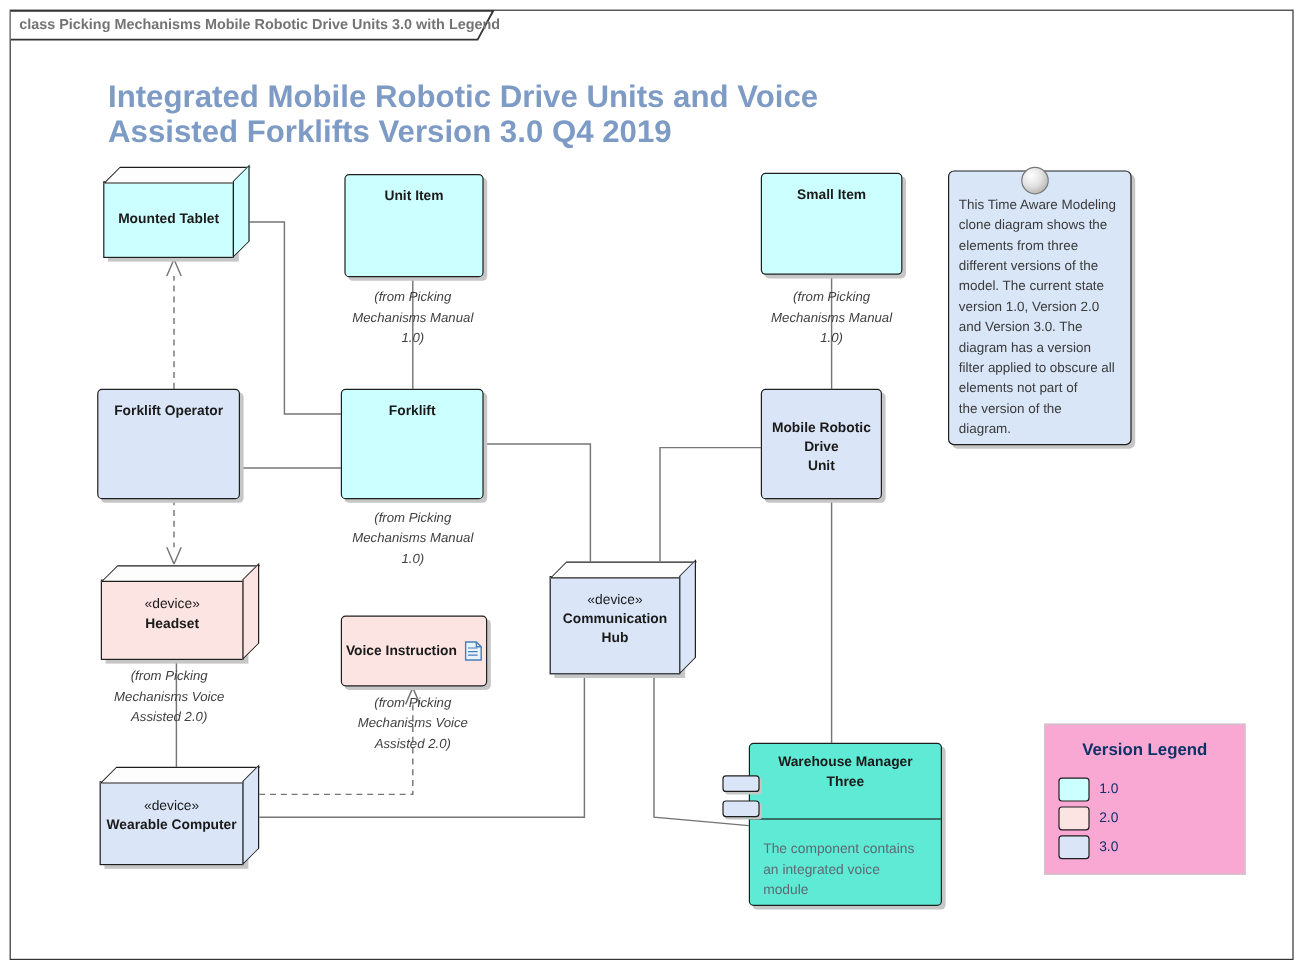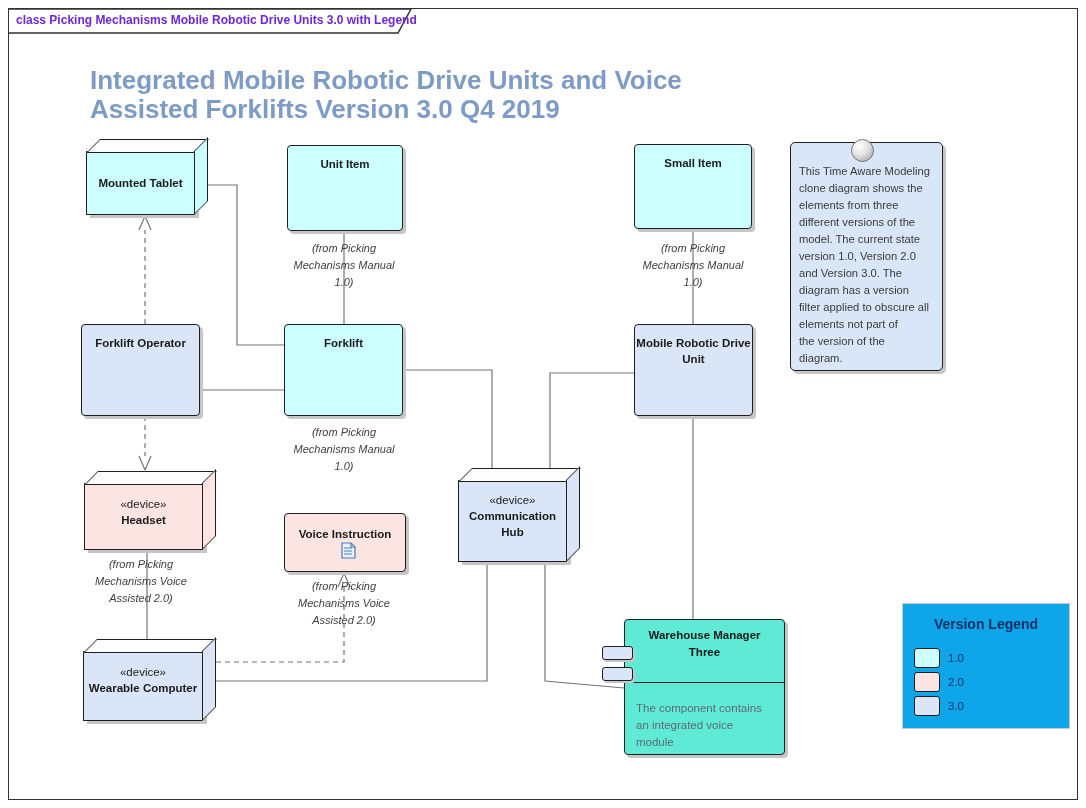--- a/index.html
+++ b/index.html
@@ -1,21 +1,21 @@
 <!DOCTYPE html>
 <html><head>
 <meta charset="utf-8">
 <style>
   html,body{margin:0;padding:0;background:#ffffff;}
   .stage{position:relative;width:1086px;height:808px;background:#ffffff;
          font-family:"Liberation Sans",sans-serif;overflow:hidden;}
   .frame{position:absolute;left:8px;top:8px;width:1068px;height:790px;
          border:1.5px solid #333;}
   .lines{position:absolute;left:0;top:0;pointer-events:none;}
-  .tab-label{position:absolute;left:16px;top:13px;font-size:12px;font-weight:bold;color:#6d28d9;white-space:nowrap;}
+  .tab-label{position:absolute;left:16px;top:13px;font-size:12px;font-weight:bold;color:#737373;white-space:nowrap;}
   .title{position:absolute;left:90px;top:66px;font-size:26px;font-weight:bold;
          color:#7D9BC5;line-height:29px;white-space:nowrap;}
   
   .node{position:absolute;border:1.3px solid #1f1f1f;box-sizing:border-box;
         display:flex;flex-direction:column;align-items:center;
         font-size:11.5px;color:#1a1a1a;box-shadow:3px 3px 0 #c6c6c6;}
   .rounded{border-radius:4px;}
   .node .lbl{font-weight:bold;line-height:16px;text-align:center;}
   .node .stereo{font-weight:normal;line-height:16px;}
   
@@ -39,21 +39,21 @@
   .component{position:absolute;left:624px;top:619px;width:161px;height:136px;
         border:1.3px solid #1f1f1f;border-radius:4px;box-sizing:border-box;
         box-shadow:3px 3px 0 #c6c6c6;}
   .component .name{padding-top:7px;text-align:center;font-size:11.5px;font-weight:bold;
         line-height:17px;color:#1a1a1a;}
   .component .sep{position:absolute;left:0;top:62px;width:100%;border-top:1.3px solid #1f1f1f;}
   .component .body{position:absolute;left:11px;top:80px;font-size:11.5px;color:#5E6A75;line-height:17px;}
   .port{position:absolute;width:31px;height:14px;border:1.3px solid #1f1f1f;border-radius:3px;
         box-sizing:border-box;box-shadow:2px 2px 0 #c6c6c6;}
   .legend{position:absolute;left:870px;top:603px;width:168px;height:126px;
-        background:#0ea5e9;border:1px solid #c9c9c9;box-sizing:border-box;margin-left:32px;}
+        background:#f9a8d4;border:1px solid #c9c9c9;box-sizing:border-box;}
   .legend .ltitle{margin-top:12px;text-align:center;font-size:14px;font-weight:bold;color:#0E3268;}
   .legend-row{position:absolute;left:11px;display:flex;align-items:center;}
   .legend-sw{width:26px;height:20px;border:1.3px solid #1f1f1f;border-radius:3px;box-sizing:border-box;}
   .legend-lb{margin-left:8px;font-size:11.5px;color:#0E3268;}
   .doc-icon{margin-left:6px;}
 </style>
 </head>
 <body>
 
 <div class="stage">
@@ -119,21 +119,21 @@
   <div class="node node3d" style="left: 84px; top: 483px; width: 119px; height: 67px; padding-top: 12px; background: rgb(251, 228, 226);">
     <div class="stereo">«device»</div>
     <div class="lbl">Headset</div>
   </div>
   <div class="from-note" style="left:61px;top:556px;width:160px;">
     <div>(from Picking</div>
     <div>Mechanisms Voice</div>
     <div>Assisted 2.0)</div>
   </div>
 
-  <div class="node rounded" style="left: 284px; top: 513px; width: 122px; height: 59px; flex-direction: column; justify-content: center; align-items: center; background: rgb(251, 228, 226);">
+  <div class="node rounded" style="left: 284px; top: 513px; width: 122px; height: 59px; flex-direction: row; justify-content: center; align-items: center; background: rgb(251, 228, 226);">
     <div class="lbl">Voice Instruction</div>
     <svg class="doc-icon" width="15" height="17" viewBox="0 0 15 17">
       <path d="M1,1 L10,1 L14,5 L14,16 L1,16 Z" fill="#EAF2FB" stroke="#4a7ebb" stroke-width="1.2"></path>
       <path d="M10,1 L10,5 L14,5" fill="none" stroke="#4a7ebb" stroke-width="1.2"></path>
       <path d="M3,6 L11,6 M3,9 L11,9 M3,12 L11,12" stroke="#4a7ebb" stroke-width="1"></path>
     </svg>
   </div>
   <div class="from-note" style="left:264px;top:578px;width:160px;">
     <div>(from Picking</div>
     <div>Mechanisms Voice</div>
@@ -153,21 +153,21 @@
 
   <div class="node rounded" style="left: 634px; top: 144px; width: 118px; height: 85px; padding-top: 10px; background: rgb(204, 255, 255);">
     <div class="lbl">Small Item</div>
   </div>
   <div class="from-note" style="left:613px;top:240px;width:160px;">
     <div>(from Picking</div>
     <div>Mechanisms Manual</div>
     <div>1.0)</div>
   </div>
 
-  <div class="node rounded" style="left: 634px; top: 324px; width: 119px; height: 92px; padding-top: 10px; background: rgb(218, 230, 247);">
+  <div class="node rounded" style="left: 634px; top: 324px; width: 101px; height: 92px; padding-top: 24px; background: rgb(218, 230, 247);">
     <div class="lbl">Mobile Robotic Drive</div>
     <div class="lbl">Unit</div>
   </div>
 
   <div class="note-box" style="background: rgb(217, 230, 248);">
     <div class="note-text">
       <div>This Time Aware Modeling</div>
       <div>clone diagram shows the</div>
       <div>elements from three</div>
       <div>different versions of the</div>

